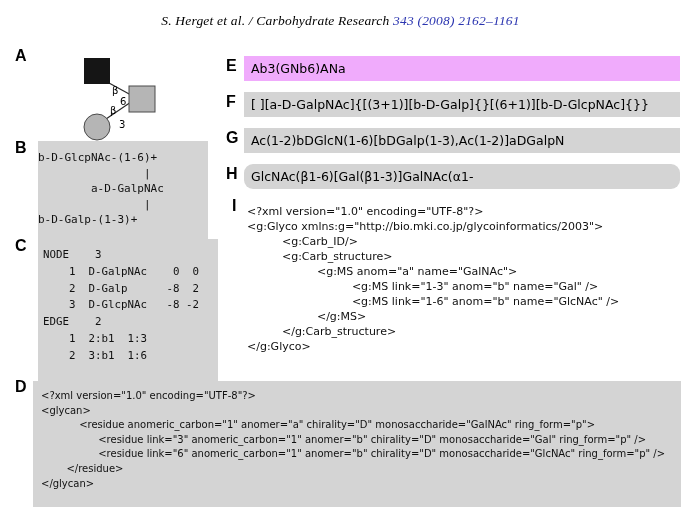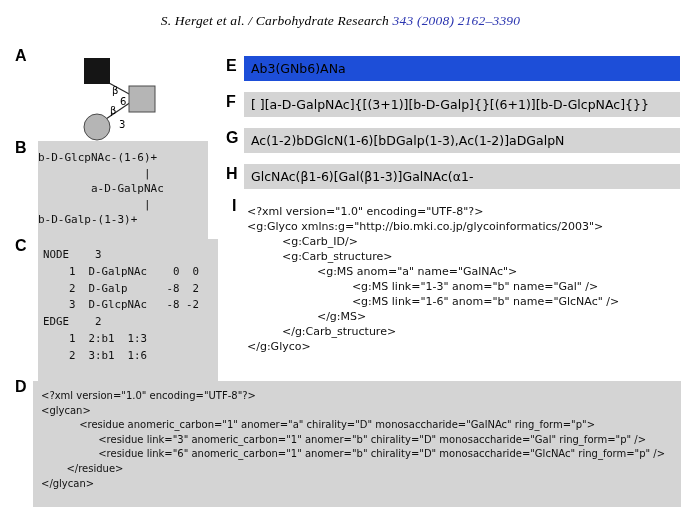--- a/index.html
+++ b/index.html
@@ -30,37 +30,37 @@
   .box-c{left:38px;top:239px;width:170px;height:134px;padding:8px 5px;}
   .box-c .code{font-size:10.8px;line-height:16.8px;}
   .box-d{left:33px;top:381px;width:640px;height:118px;padding:8px;}
   .box-d .code{font-size:10px;line-height:14.6px;}
 
   .row-box{left:244px;width:429px;height:25px;display:flex;align-items:center;
            padding-left:7px;font-size:12.5px;font-family:"DejaVu Sans",sans-serif;}
   .box-e{top:56px;}
   .box-f{top:92px;}
   .box-g{top:128px;}
-  .box-h{top:164px;}
+  .box-h{top:164px;border-radius:9px;}
 
   .i-block{position:absolute;left:247px;top:204px;width:426px;font-size:11px;line-height:15px;}
 
   .diagram{position:absolute;left:76px;top:50px;}
   .diagram text{font-size:10px;fill:#000;font-family:"DejaVu Sans",sans-serif;}
   .link-line{stroke:#2a2a2a;stroke-width:1.2;}
   .gray-shape{stroke:#4a4a4a;stroke-width:1;}
 </style>
 </head>
 <body>
 
 <div class="page">
 
   <div class="header">
     <span>S. Herget et al. / Carbohydrate Research</span>
-    <span style="color: rgb(43, 53, 176);">343 (2008) 2162–3390</span>
+    <span style="color: rgb(43, 53, 176);">343 (2008) 2162–1161</span>
   </div>
 
   <div class="panel-label lbl-a">A</div>
   <svg class="diagram" width="95" height="95" viewBox="0 0 95 95">
     <line class="link-line" x1="33" y1="33" x2="55" y2="45"></line>
     <line class="link-line" x1="30" y1="69" x2="55" y2="52"></line>
     <rect x="8" y="8" width="26" height="26" fill="#151515"></rect>
     <rect class="gray-shape" x="53" y="36" width="26" height="26" fill="#b5b5b5"></rect>
     <circle class="gray-shape" cx="21" cy="77" r="13" fill="#b5b5b5"></circle>
     <text x="36" y="44">β</text>
@@ -94,21 +94,21 @@
     <div class="code sans">&lt;?xml version="1.0" encoding="UTF-8"?&gt;
 &lt;glycan&gt;
             &lt;residue anomeric_carbon="1" anomer="a" chirality="D" monosaccharide="GalNAc" ring_form="p"&gt;
                   &lt;residue link="3" anomeric_carbon="1" anomer="b" chirality="D" monosaccharide="Gal" ring_form="p" /&gt;
                   &lt;residue link="6" anomeric_carbon="1" anomer="b" chirality="D" monosaccharide="GlcNAc" ring_form="p" /&gt;
         &lt;/residue&gt;
 &lt;/glycan&gt;</div>
   </div>
 
   <div class="panel-label lbl-e">E</div>
-  <div class="gray-box row-box box-e" style="background-color: #1d4ed8;">
+  <div class="gray-box row-box box-e" style="background-color: #f0abfc;">
     <span>Ab3(GNb6)ANa</span>
   </div>
 
   <div class="panel-label lbl-f">F</div>
   <div class="gray-box row-box box-f" style="background-color: rgb(212, 212, 212);">
     <span>[ ][a-D-GalpNAc]{[(3+1)][b-D-Galp]{}[(6+1)][b-D-GlcpNAc]{}}</span>
   </div>
 
   <div class="panel-label lbl-g">G</div>
   <div class="gray-box row-box box-g" style="background-color: rgb(212, 212, 212); text-align: center;">

